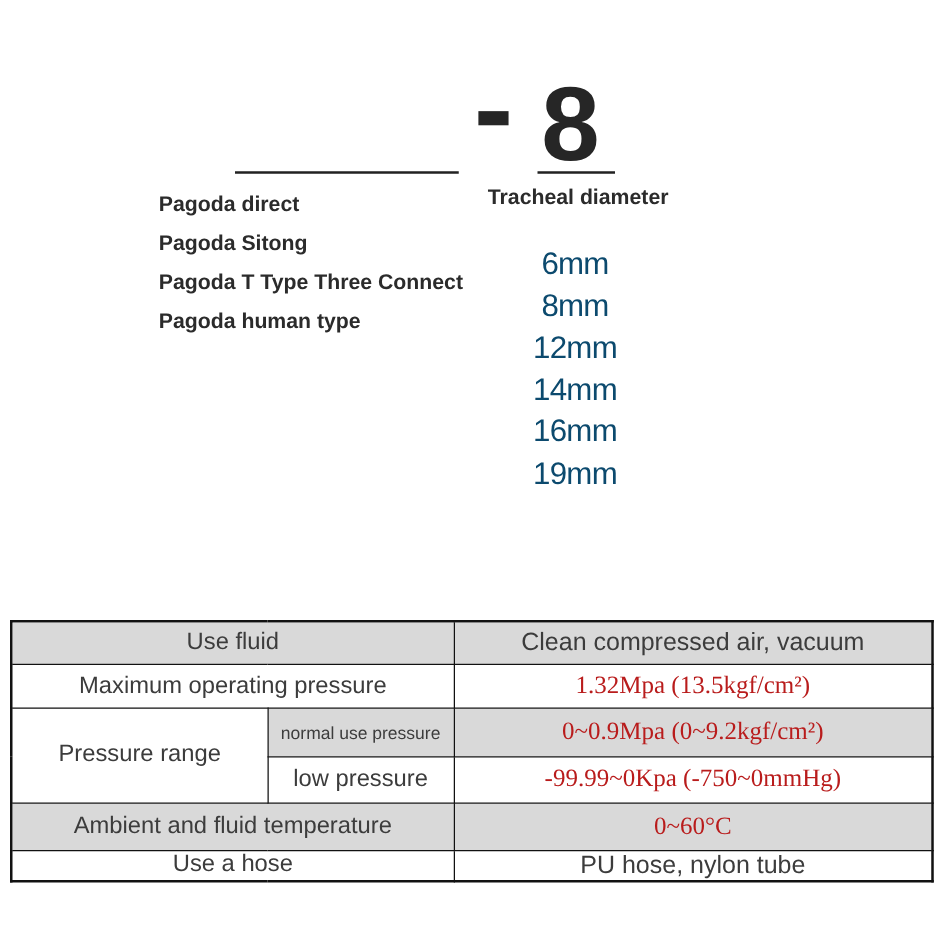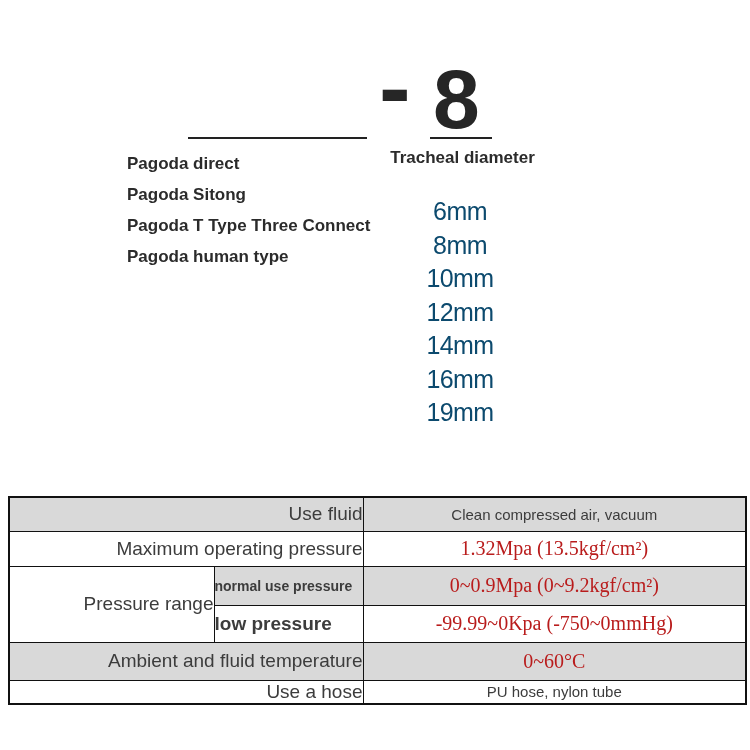--- a/index.html
+++ b/index.html
@@ -101,33 +101,32 @@
   }
   .spec-table td {
     border: 1px solid #111111;
     padding: 0;
     color: #3c3c3c;
     overflow: hidden;
   }
   .spec-table td.shade { background: var(--shade, #d9d9d9); }
   td.label-cell {
     font-size: 19px;
-    text-align: right;
+    text-align: center;
   }
   td.sublabel-cell {
-    text-align: left;
+    text-align: center;
     font-size: 19px;
-    font-weight: bold;
   }
   td.sublabel-cell.small { font-size: 14px; }
   td.value-cell {
     text-align: center;
   }
   td.value-cell.big {
-    font-size: 15px;
+    font-size: 20px;
     font-family: "Liberation Sans", sans-serif;
   }
   td.value-cell.num {
     font-size: 20px;
     font-family: Liberation Serif, serif;
     color: #b91c1c;
   }
 </style>
 </head>
 <body>
@@ -143,21 +142,20 @@
   <div class="type-list">
     <div>Pagoda direct</div>
     <div>Pagoda Sitong</div>
     <div>Pagoda T Type Three Connect</div>
     <div>Pagoda human type</div>
   </div>
 
   <div class="diameter-list">
     <div>6mm</div>
     <div>8mm</div>
-    <div>10mm</div>
     <div>12mm</div>
     <div>14mm</div>
     <div>16mm</div>
     <div>19mm</div>
   </div>
 
   <table class="spec-table">
     <colgroup>
       <col style="width:205px">
       <col style="width:149px">

